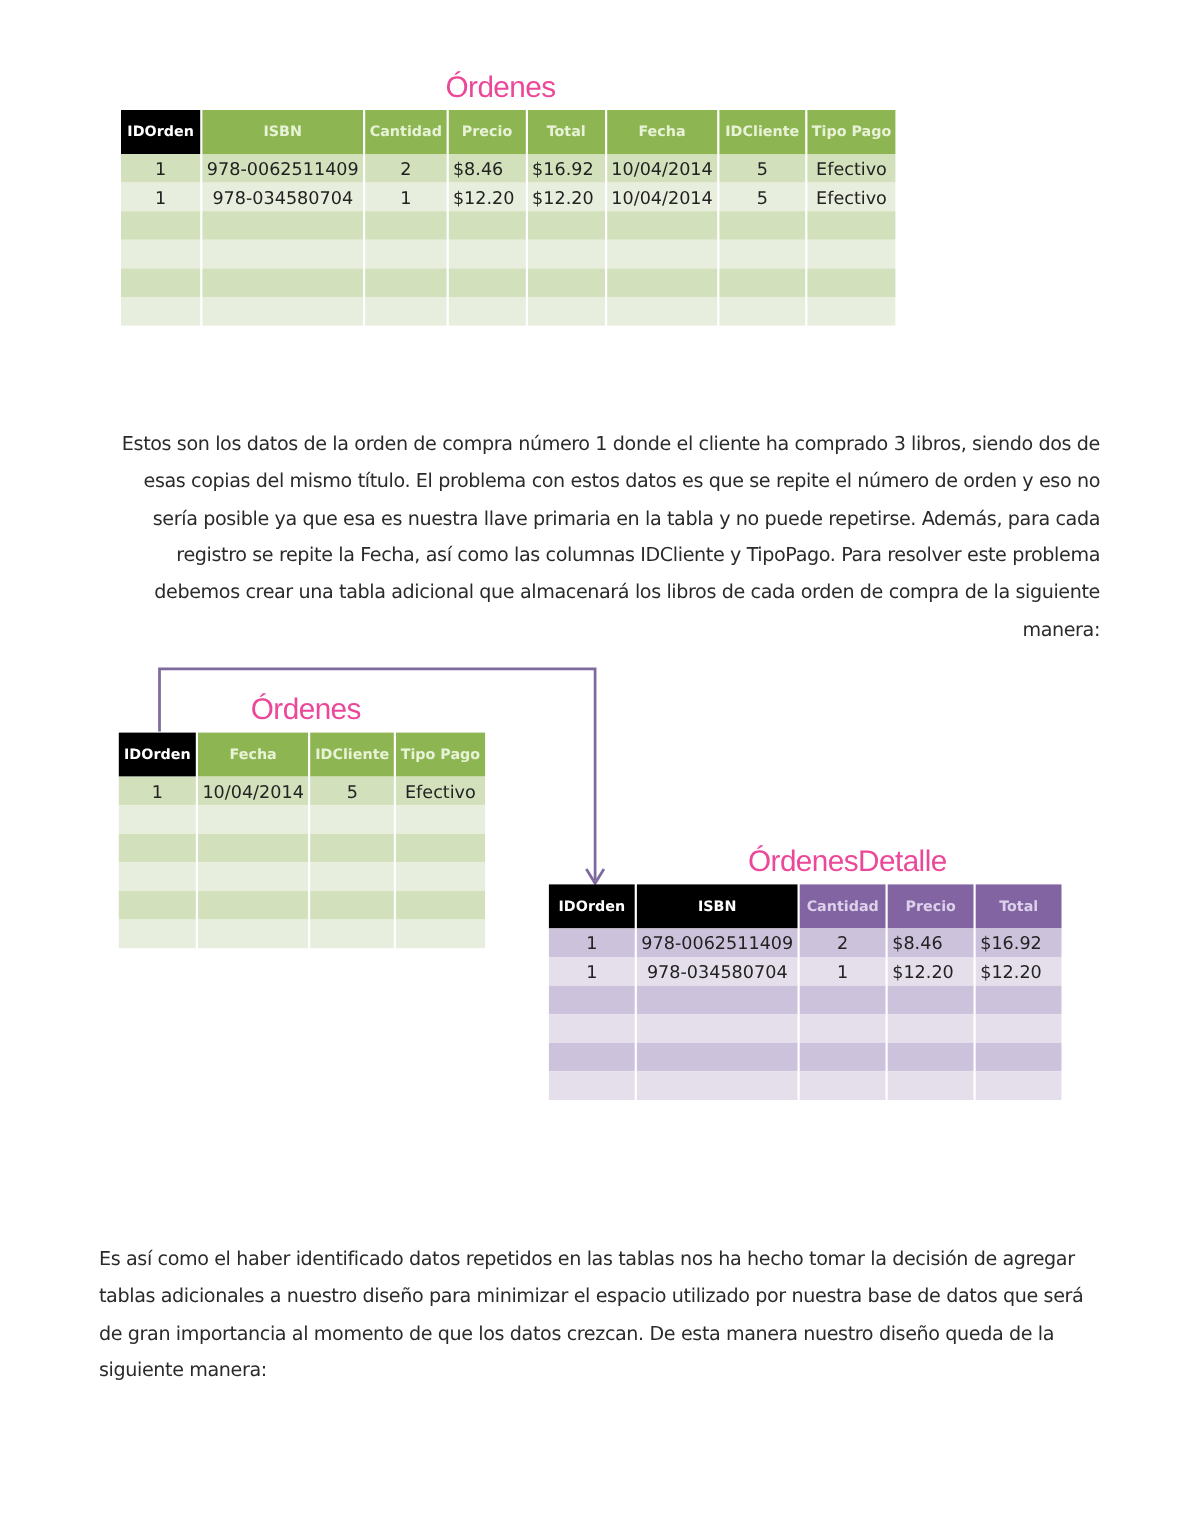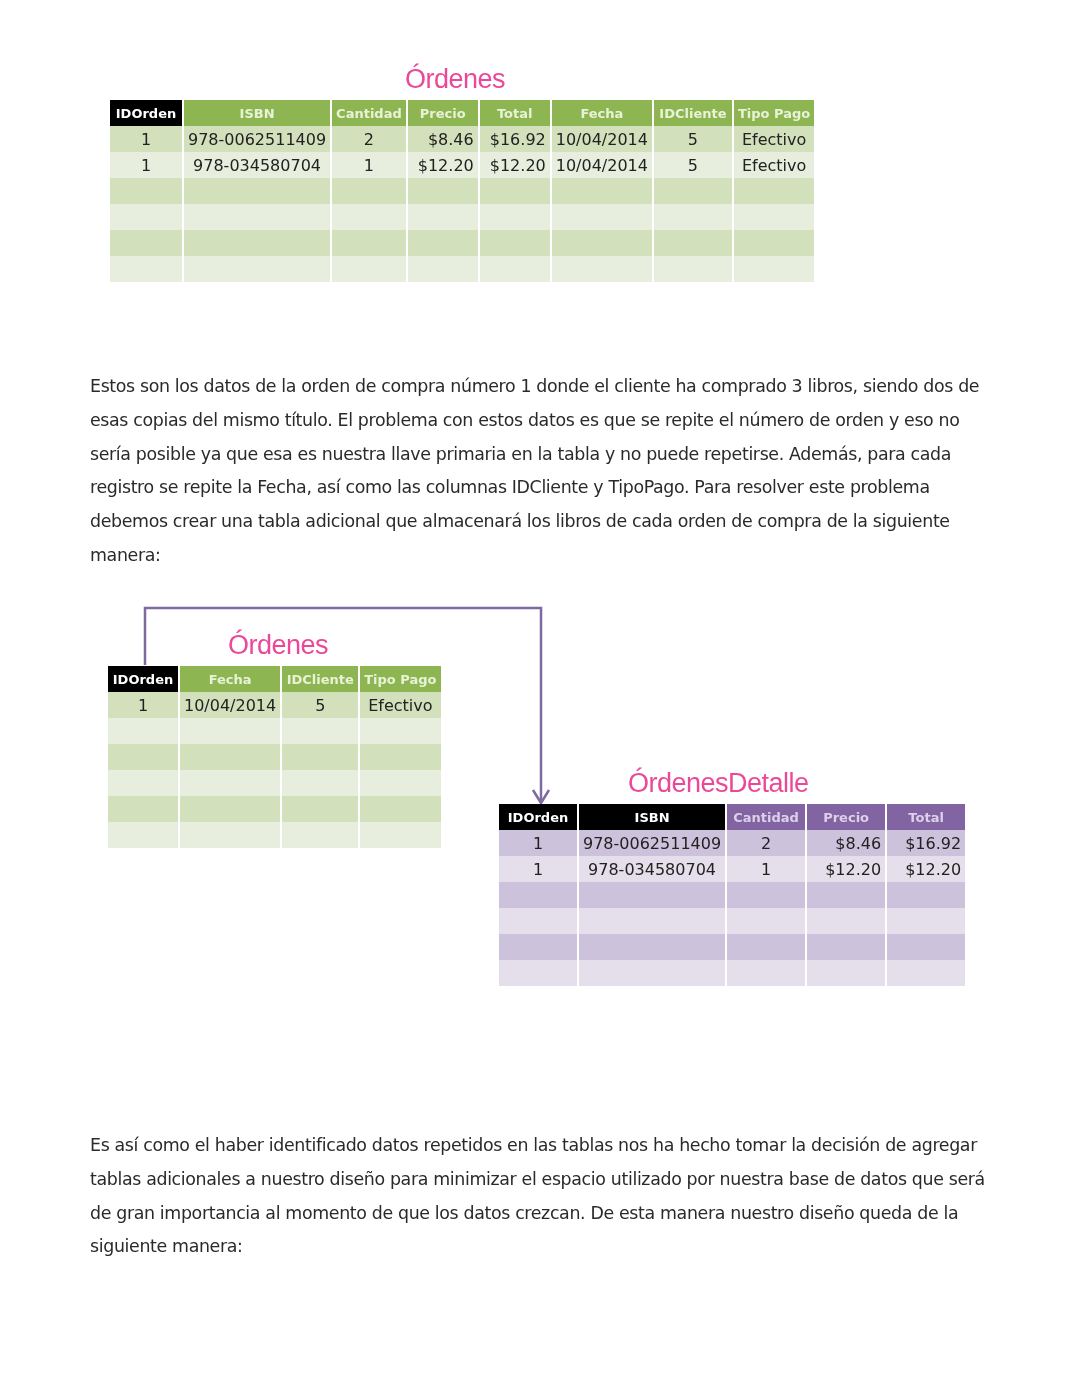--- a/index.html
+++ b/index.html
@@ -1,34 +1,34 @@
 <!DOCTYPE html>
 <html><head>
 <meta charset="utf-8">
 <style>
   html, body { margin:0; padding:0; background:#ffffff; }
   body { width:1080px; height:1397px; position:relative; overflow:hidden;
          font-family:"Liberation Sans", sans-serif; color:#222; }
   .abs { position:absolute; }
   .tbl-title { position:absolute; font-family:"Liberation Sans", sans-serif; font-size:27px; color:#ec4899; letter-spacing:-0.5px; }
   table.t { position:absolute; border-collapse:separate; border-spacing:2px 0; font-family:"DejaVu Sans", sans-serif; }
-  table.t th { font-size:13px; font-weight:bold; height:26px; padding:0 4px; white-space:nowrap; text-align:center; }
+  table.t th { font-size:13px; font-weight:bold; height:40px; padding:0 4px; white-space:nowrap; text-align:center; }
   table.t td { font-size:16px; height:26px; padding:0 4px; white-space:nowrap; color:#222; }
   
   .g th { background:#8db653; color:#e8f2d6; }
   .g th.key { background:#000; color:#fff; }
   .g tr.r0 td { background:#d3e0bc; }
   .g tr.r1 td { background:#e8eedd; }
   
   .p th { background:#8264a2; color:#ddd0ea; }
   .p th.key { background:#000; color:#fff; }
   .p tr.r0 td { background:#cdc2db; }
   .p tr.r1 td { background:#e4dfeb; }
   td.c { text-align:center; }
-  td.r { text-align:right;margin-top:12px; }
+  td.r { text-align:left;margin-top:12px; }
   td.l { text-align:center; }
   .para { position:absolute; left:90px; width:910px; font-family:"DejaVu Sans", sans-serif; font-size:17.4px; line-height:33.8px; color:#2a2a2a; letter-spacing:-0.35px; }
   .para p { margin:0; }
 </style>
 </head>
 <body>
 
 <div class="tbl-title" style="left:405px; top:64px;">Órdenes</div>
 <table class="t g" style="left:108px; top:100px;">
   <thead>
@@ -100,21 +100,21 @@
         <td></td>
         <td></td>
         <td></td>
         <td></td>
         <td></td>
         <td></td>
       </tr>
   </tbody>
 </table>
 
-<div class="para" style="top:370px;">
+<div class="para" style="top:388px;text-align:right;">
   <p>Estos son los datos de la orden de compra número 1 donde el cliente ha comprado 3 libros, siendo dos de esas copias del mismo título. El problema con estos datos es que se repite el número de orden y eso no sería posible ya que esa es nuestra llave primaria en la tabla y no puede repetirse. Además, para cada registro se repite la Fecha, así como las columnas IDCliente y TipoPago. Para resolver este problema debemos crear una tabla adicional que almacenará los libros de cada orden de compra de la siguiente manera:</p>
 </div>
 
 <svg class="abs" style="left:0; top:0;" width="1080" height="820" viewBox="0 0 1080 820">
   <polyline points="145,665 145,608 541,608 541,800" fill="none" stroke="#7e6a9e" stroke-width="2.5"></polyline>
   <polyline points="533,790 541,803 549,790" fill="none" stroke="#7e6a9e" stroke-width="2.5"></polyline>
 </svg>
 
 <div class="tbl-title" style="left:228px; top:630px;">Órdenes</div>
 <table class="t g" style="left:106px; top:666px;">
@@ -159,21 +159,21 @@
       </tr>
     <tr class="r1">
         <td></td>
         <td></td>
         <td></td>
         <td></td>
       </tr>
   </tbody>
 </table>
 
-<div class="tbl-title" style="left:628px; top:768px;">ÓrdenesDetalle</div>
+<div class="tbl-title" style="left:680px; top:768px;">ÓrdenesDetalle</div>
 <table class="t p" style="left:497px; top:804px;">
   <thead>
     <tr>
       <th class="key" style="width:70px;">IDOrden</th>
       <th class="key" style="width:126px;">ISBN</th>
       <th style="width:70px;">Cantidad</th>
       <th style="width:70px;">Precio</th>
       <th style="width:70px;">Total</th>
     </tr>
   </thead>

